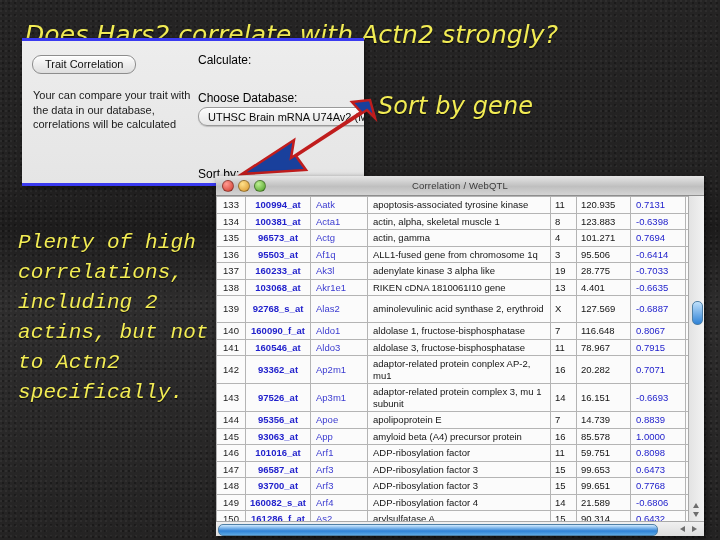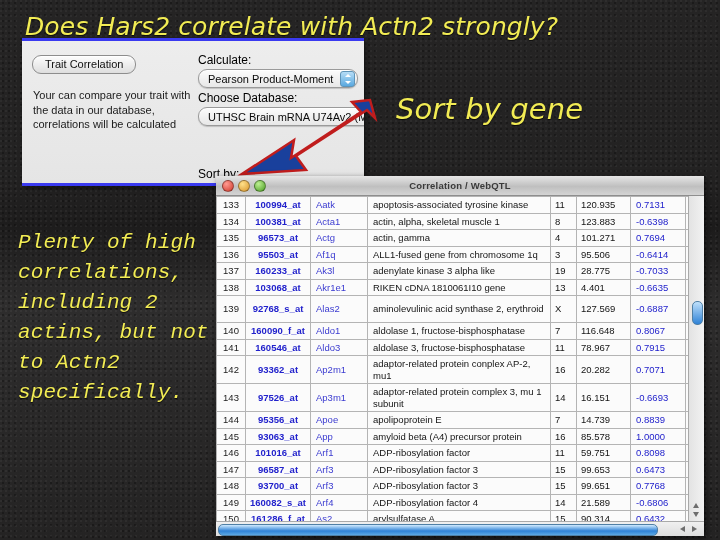--- a/index.html
+++ b/index.html
@@ -25,22 +25,22 @@
   .note{
     position:absolute;
     color:#f2ec54;
     font-family:"DejaVu Sans",sans-serif;
     font-style:italic;
     font-weight:400;
     letter-spacing:.1px;
     text-shadow:0 1px 1px rgba(0,0,0,.75);
     white-space:pre-line;
   }
-  #slide-title{ left:25px; top:12px; font-size:25px; }
-  #sort-note{   left:396px; top:92px; font-size:29px; }
+  #slide-title{ left:25px; top:20px; font-size:25px; }
+  #sort-note{   left:378px; top:92px; font-size:24px; }
   #left-note{   left:18px; top:228px; font-size:21px; line-height:30px;font-family:Liberation Mono, monospace; }
 
   
   #trait-dialog{
     position:absolute;left:22px;top:38px;width:342px;height:148px;
     background:#e9e9e9;
     box-shadow:2px 2px 5px rgba(0,0,0,.55);
     overflow:hidden;
   }
   #trait-dialog .topline{height:3px;background:#3a3af0;}
@@ -114,21 +114,21 @@
     position:relative;
     display:flex;align-items:center;
   }
   #corr-titlebar .lights{display:flex;gap:4px;padding-left:6px;}
   .light{width:10px;height:10px;border-radius:50%;border:1px solid rgba(0,0,0,.35);}
   .light.r{background:radial-gradient(circle at 35% 30%,#ff9b92,#d0392b);}
   .light.y{background:radial-gradient(circle at 35% 30%,#ffe08a,#d9952b);}
   .light.g{background:radial-gradient(circle at 35% 30%,#bdf092,#4a9c23);}
   #corr-title{
     position:absolute;left:0;right:0;text-align:center;
-    font-size:9.5px;color:#3a3a3a;font-weight:bold;letter-spacing:.2px;
+    font-size:9.5px;color:#3a3a3a;font-weight:normal;letter-spacing:.2px;
   }
   #corr-body{position:relative;height:341px;background:#be185d;}
 
   table#corr-table{
     border-collapse:collapse;table-layout:fixed;
     width:458px;font-size:9.5px;color:#141414;
     background:#fff;
   }
   #corr-table td{
     border:1px solid #b4b4b4;
@@ -195,24 +195,20 @@
   <div class="body">
 
     <div class="aqua-btn">Trait Correlation</div>
 
     <div id="dialog-desc">Your can compare your trait with
 the data in our database,
 correlations will be calculated</div>
 
     <div class="fld" id="fld-calc">
       <div class="fld-label">Calculate:</div>
-      <div class="popup">
-        <span class="txt">Pearson Product-Moment</span>
-        <span class="arrows"></span>
-      </div>
     </div>
 
     <div class="fld" id="fld-db">
       <div class="fld-label">Choose Database:</div>
       <div class="popup">
         <span class="txt">UTHSC Brain mRNA U74Av2 (May03)</span>
 
       </div>
     </div>
 

